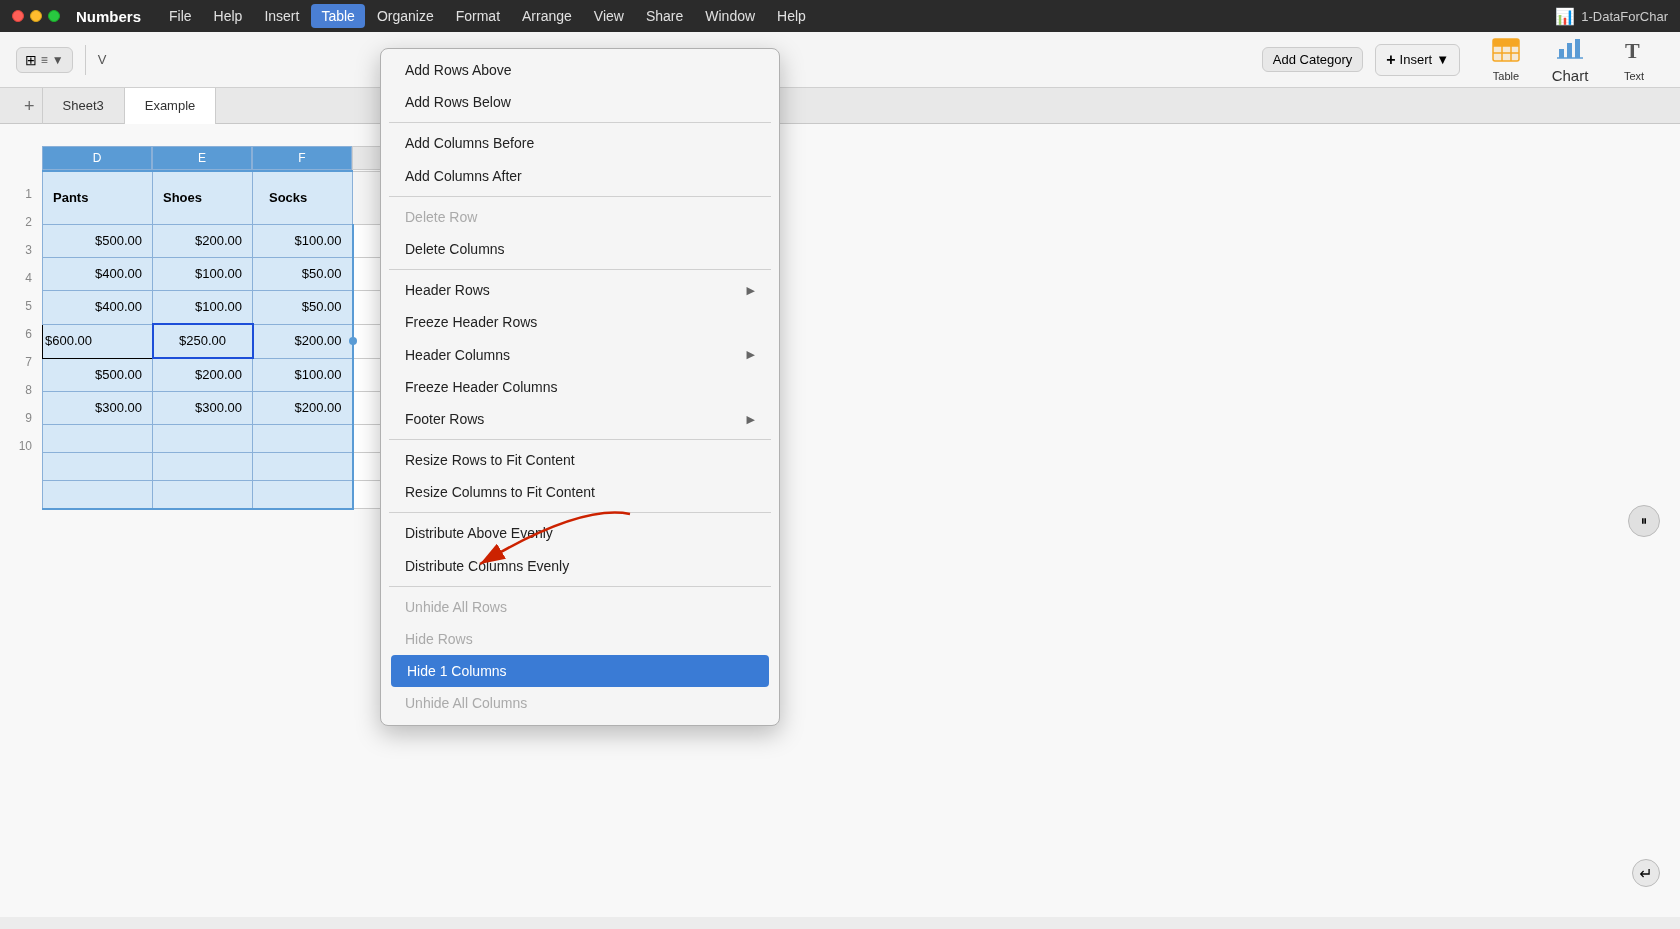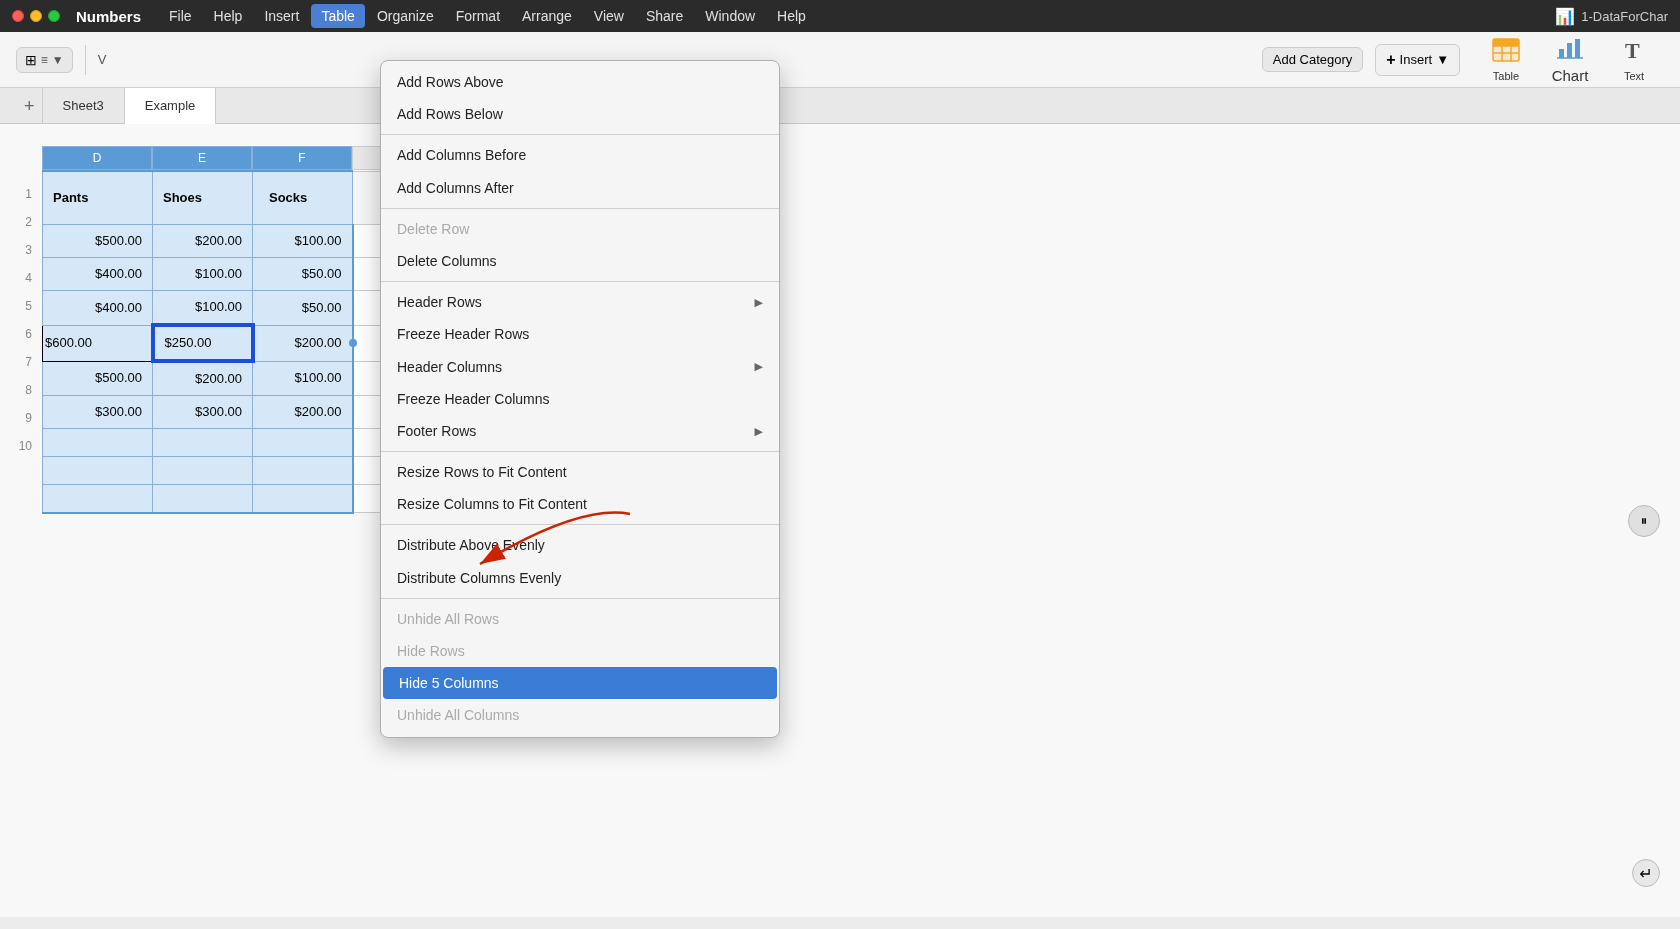--- a/index.html
+++ b/index.html
@@ -188,28 +188,28 @@
       position: absolute;
       top: 44px;
       left: 0;
       width: 100%;
       height: calc(929px - 44px);
       z-index: 200;
       pointer-events: none;
     }
     .dropdown-menu {
       position: absolute;
-      top: 16px;
+      top: 4px;
       left: 380px;
       width: 400px;
       background: #f5f5f5;
       border: 1px solid #b0b0b0;
       border-radius: 8px;
       box-shadow: 0 8px 24px rgba(0,0,0,0.25);
-      padding: 5px 0;
+      padding: 5px 8px;
       pointer-events: all;
       z-index: 300;
     }
     .menu-item {
       display: flex;
       align-items: center;
       justify-content: space-between;
       padding: 7px 16px;
       font-size: 14px;
       color: #222;
@@ -437,21 +437,21 @@
             <td style="background:white; border:1px solid #ccc; text-align:right; padding:5px 10px;"></td>
           </tr>
           <tr>
             <td class="col-selected" style="background:#eaf4ff; border:1px solid #8ab0d8; text-align:right; padding:5px 10px;">$400.00</td>
             <td class="col-selected" style="background:#eaf4ff; border:1px solid #8ab0d8; text-align:right; padding:5px 10px;">$100.00</td>
             <td class="col-selected" style="background:#eaf4ff; border:1px solid #8ab0d8; border-right:2px solid #5a9bd5; text-align:right; padding:5px 10px;">$50.00</td>
             <td style="background:white; border:1px solid #ccc; text-align:right; padding:5px 10px;"></td>
           </tr>
           <tr>
             <td class="col-selected" style="background:#eaf4ff; border:1px solid #000000; text-align:left; padding:5px 2px;">$600.00</td>
-            <td class="col-selected" style="background:#eaf4ff; border:4px solid #1d4ed8; text-align:left; padding:5px 10px;">$250.00</td>
+            <td class="col-selected" style="background:#eaf4ff; border:2px solid #1d4ed8; text-align:center; padding:5px 10px;">$250.00</td>
             <td class="col-selected" style="background:#eaf4ff; border:1px solid #8ab0d8; border-right:2px solid #5a9bd5; text-align:right; padding:5px 10px; position:relative;">$200.00<span style="position:absolute; right:-5px; top:50%; transform:translateY(-50%); width:8px; height:8px; border-radius:50%; background:#5a9bd5; display:block;"></span></td>
             <td style="background:white; border:1px solid #ccc; text-align:right; padding:5px 10px;"></td>
           </tr>
           <tr>
             <td class="col-selected" style="background:#eaf4ff; border:1px solid #8ab0d8; text-align:right; padding:5px 10px;">$500.00</td>
             <td class="col-selected" style="background:#eaf4ff; border:1px solid #8ab0d8; text-align:right; padding:5px 10px;">$200.00</td>
             <td class="col-selected" style="background:#eaf4ff; border:1px solid #8ab0d8; border-right:2px solid #5a9bd5; text-align:right; padding:5px 10px;">$100.00</td>
             <td style="background:white; border:1px solid #ccc; text-align:right; padding:5px 10px;"></td>
           </tr>
           <tr>
@@ -548,21 +548,21 @@
       <span>Distribute Columns Evenly</span>
     </div>
     <div class="menu-separator"></div>
     <div class="menu-item disabled">
       <span>Unhide All Rows</span>
     </div>
     <div class="menu-item disabled">
       <span>Hide Rows</span>
     </div>
     <div class="menu-item highlighted">
-      <span>Hide 5 Columns</span>
+      <span>Hide 1 Columns</span>
     </div>
     <div class="menu-item disabled">
       <span>Unhide All Columns</span>
     </div>
   </div>
 
   <svg class="arrow-annotation" style="position:absolute; top:440px; left:400px; width:250px; height:150px; overflow:visible;" viewBox="0 0 250 150">
     <defs>
       <marker id="arrowhead" markerWidth="10" markerHeight="7" refX="10" refY="3.5" orient="auto">
         <polygon points="0 0, 10 3.5, 0 7" fill="#cc2200"></polygon>

